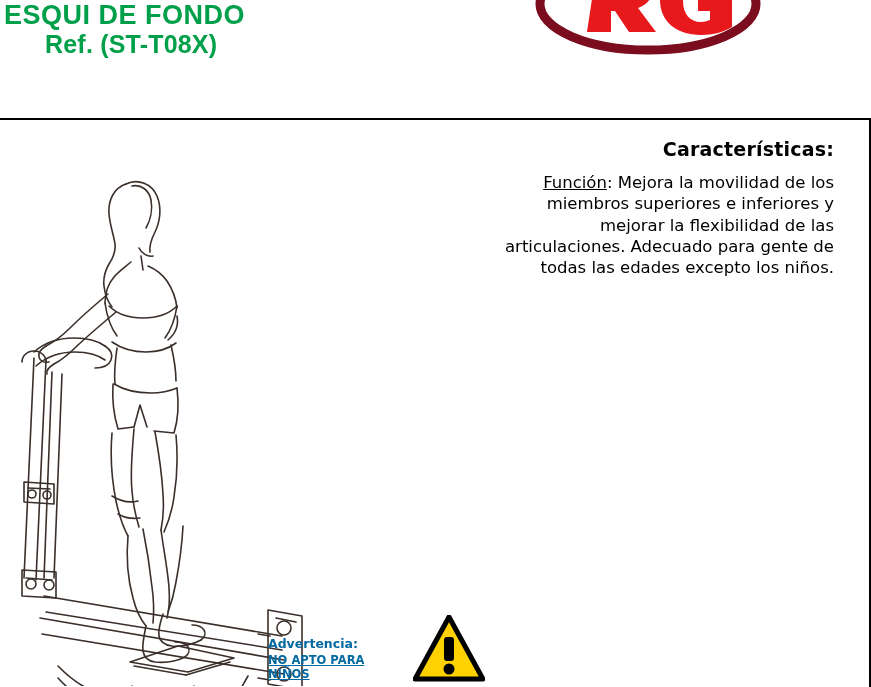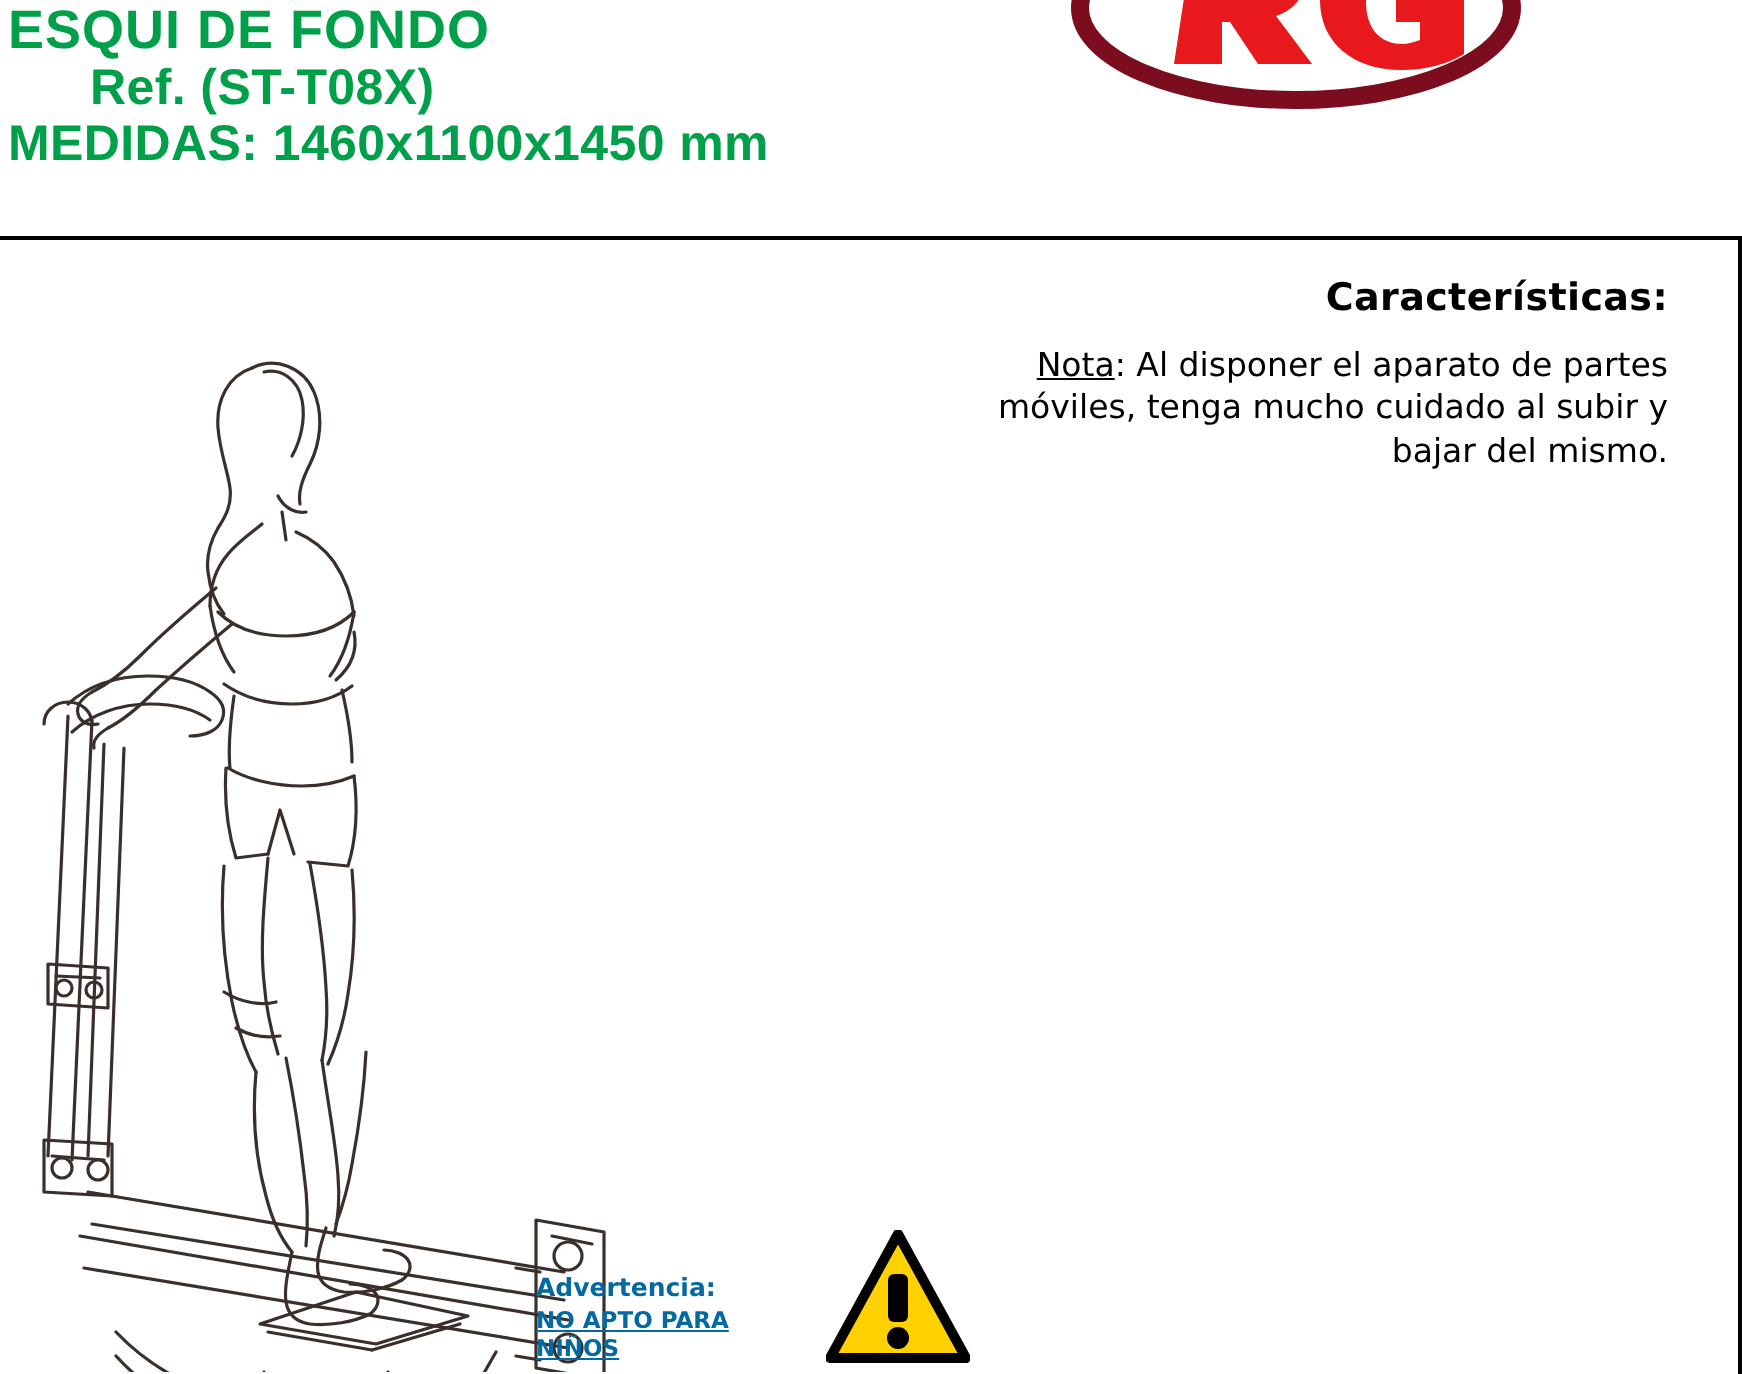--- a/index.html
+++ b/index.html
@@ -143,21 +143,20 @@
   }
 </style>
 </head>
 <body>
 
 <div id="header">
 
   <div id="title-block">
     <div id="title-line1">ESQUI DE FONDO</div>
     <div id="title-line2">Ref. (ST-T08X)</div>
-    <div id="title-line3">MEDIDAS: 1460x1100x1450 mm</div>
   </div>
 
   <div id="logo">
     <svg viewBox="0 0 230 98" width="230" height="98" xmlns="http://www.w3.org/2000/svg">
 
       <ellipse cx="115" cy="40" rx="108" ry="46" fill="none" stroke="#7b0d1e" stroke-width="9"></ellipse>
 
       <g fill="#e8191c">
         <path d="M64 2 h30 c16 0 26 9 26 22 c0 10 -6 17 -15 20 l18 24 h-27 l-14 -21 h-4 v21 h-24 z M88 18 h-10 v12 h10 c5 0 8 -2 8 -6 c0 -4 -3 -6 -8 -6 z"></path>
         <path d="M170 0 c-26 0 -43 15 -43 36 c0 21 16 35 41 35 c12 0 23 -3 31 -8 v-31 h-34 v15 h12 v9 c-3 1 -6 2 -9 2 c-11 0 -18 -8 -18 -21 c0 -13 8 -21 21 -21 c8 0 14 2 20 6 l10 -15 c-9 -5 -19 -7 -31 -7 z"></path>
@@ -281,19 +280,19 @@
       <polygon points="36,2 70,64 2,64" fill="#ffd100" stroke="#000000" stroke-width="5" stroke-linejoin="round"></polygon>
       <rect x="31" y="22" width="10" height="24" rx="3" fill="#000000"></rect>
       <circle cx="36" cy="54" r="5.5" fill="#000000"></circle>
     </svg>
   </div>
 </div>
 
 <div id="content">
   <h2>Características:</h2>
 
-
-
-
   <p class="para">
-    <span class="lead">Nota</span><span>: Al disponer el aparato de partes móviles, tenga mucho cuidado al subir y bajar del mismo.</span>
+    <span class="lead">Función</span><span>: Mejora la movilidad de los miembros superiores e inferiores y mejorar la flexibilidad de las articulaciones. Adecuado para gente de todas las edades excepto los niños.</span>
   </p>
+
+
+
 </div>
 
 </body></html>

